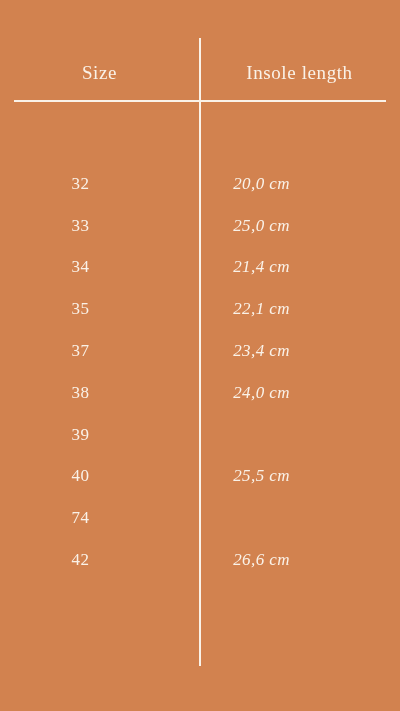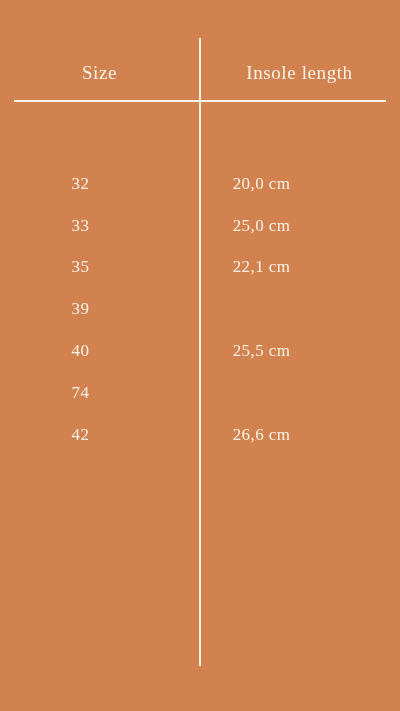--- a/index.html
+++ b/index.html
@@ -89,20 +89,21 @@
     text-align: center;
     white-space: nowrap;
   }
 
   .cell.size-col {
     width: 161px;
   }
 
   .cell.length-col {
     width: 201px;
+    font-style: italic;
   }
 </style>
 </head>
 <body>
 
 <div class="size-chart">
 
   <div class="table-head">
     <div class="head-cell size-col">Size</div>
     <div class="head-cell length-col">Insole length</div>
@@ -116,28 +117,40 @@
     <div class="table-row">
       <div class="cell size-col">32</div>
       <div class="cell length-col">20,0 cm</div>
     </div>
 
     <div class="table-row">
       <div class="cell size-col">33</div>
       <div class="cell length-col">25,0 cm</div>
     </div>
 
+    <div class="table-row">
+      <div class="cell size-col">34</div>
+      <div class="cell length-col">21,4 cm</div>
+    </div>
 
     <div class="table-row">
       <div class="cell size-col">35</div>
       <div class="cell length-col">22,1 cm</div>
     </div>
 
 
+    <div class="table-row">
+      <div class="cell size-col">37</div>
+      <div class="cell length-col">23,4 cm</div>
+    </div>
 
+    <div class="table-row">
+      <div class="cell size-col">38</div>
+      <div class="cell length-col">24,0 cm</div>
+    </div>
 
     <div class="table-row">
       <div class="cell size-col">39</div>
     </div>
 
     <div class="table-row">
       <div class="cell size-col">40</div>
       <div class="cell length-col">25,5 cm</div>
     </div>
 

